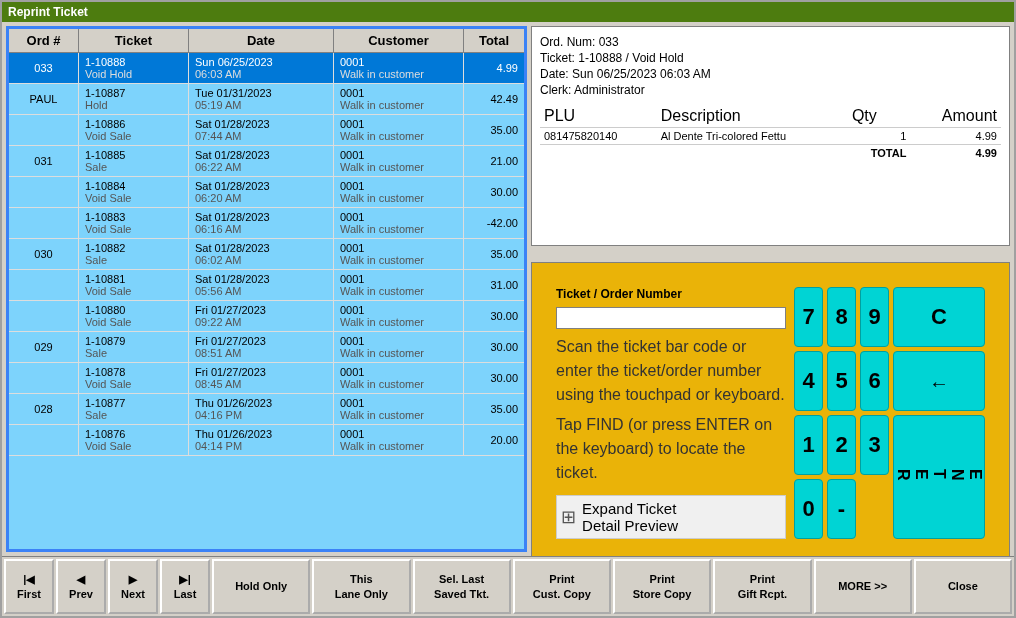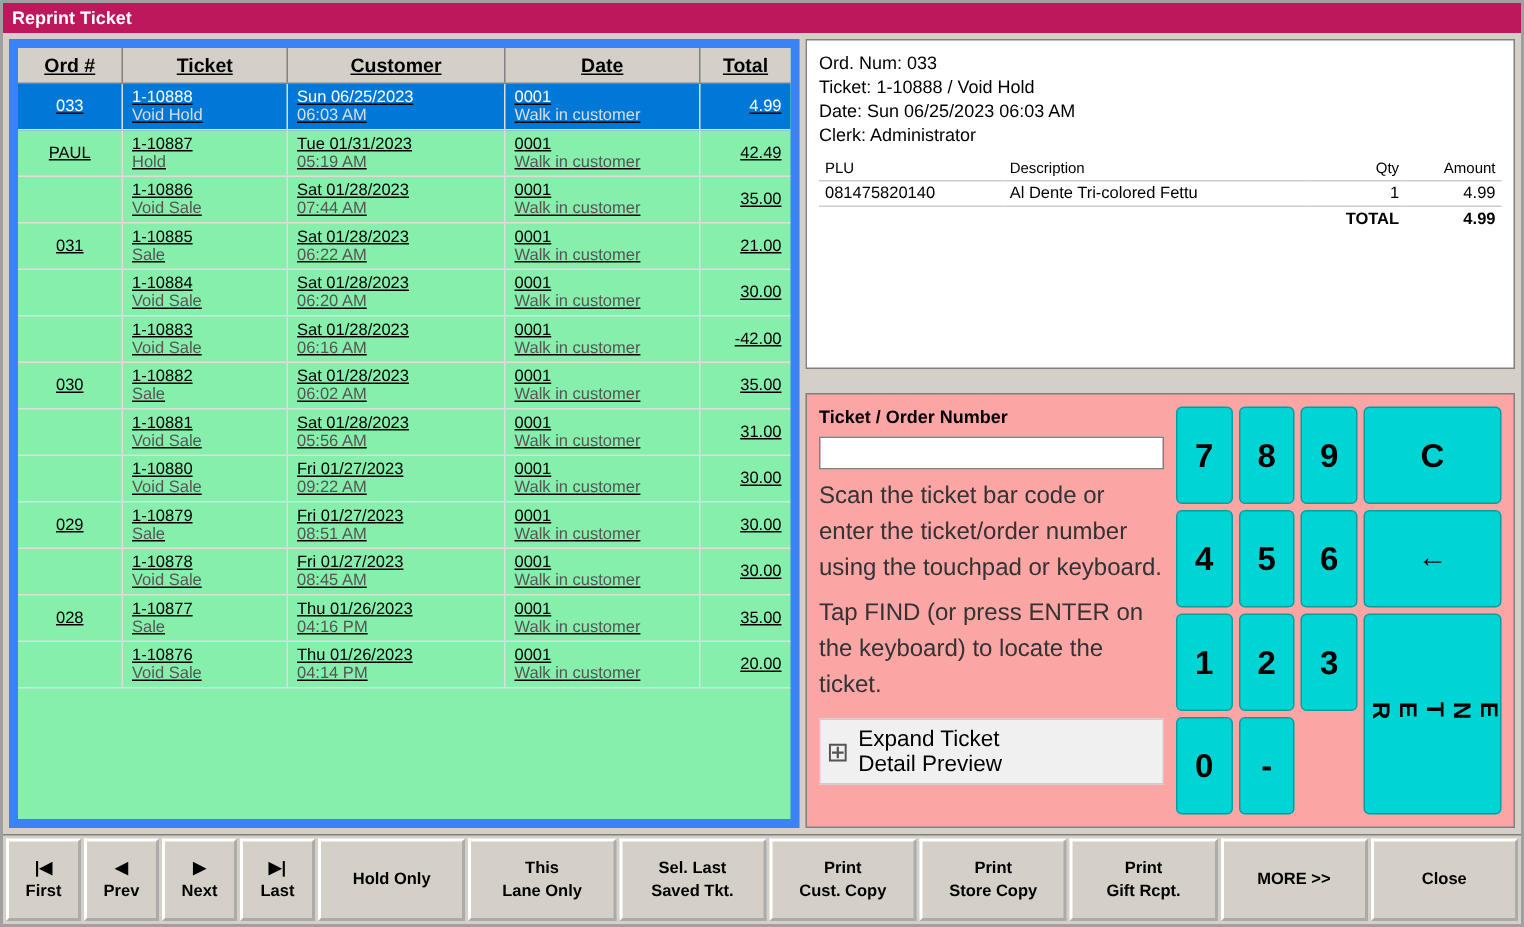--- a/index.html
+++ b/index.html
@@ -1,25 +1,25 @@
 <!DOCTYPE html>
 <html><head>
   <meta charset="utf-8">
   <style>
     * { box-sizing: border-box; margin: 0; padding: 0; }
     body { font-family: Arial, sans-serif; font-size: 12px; background: #d4d0c8; width: 1016px; height: 618px; overflow: hidden; }
     
     .window { width: 1016px; height: 618px; background: #d4d0c8; border: 2px solid #a0a0a0; display: flex; flex-direction: column; }
     
-    .title-bar { background: #be185d; color: white; padding: 3px 6px; font-size: 12px; font-weight: bold; flex-shrink: 0; }
+    .title-bar { background: #4d7c0f; color: white; padding: 3px 6px; font-size: 12px; font-weight: bold; flex-shrink: 0; }
     
     .main-content { display: flex; flex: 1; overflow: hidden; padding: 4px; gap: 4px; }
     
     
-    .left-panel { flex: 0 0 515px; display: flex; flex-direction: column; border: 6px solid #3b82f6; background: #86efac; text-decoration: underline; }
+    .left-panel { flex: 0 0 515px; display: flex; flex-direction: column; border: 3px solid #3b82f6; background: #7dd3fc; }
     
     .table-header { display: grid; grid-template-columns: 70px 110px 145px 130px 60px; background: #d4d0c8; border-bottom: 1px solid #808080; }
     .table-header div { padding: 4px 6px; font-weight: bold; font-size: 13px; text-align: center; border-right: 1px solid #808080; }
     .table-header div:last-child { border-right: none; }
     
     .table-body { flex: 1; overflow-y: auto; }
     
     .table-row { display: grid; grid-template-columns: 70px 110px 145px 130px 60px; border-bottom: 1px solid #ddd; cursor: pointer; }
     .table-row.selected { background: #0078d7; color: white; }
     .table-row.selected .cell { color: white; }
@@ -30,26 +30,26 @@
     .cell-line1 { font-size: 11px; }
     .cell-line2 { font-size: 11px; color: #555; }
     .table-row.selected .cell-line2 { color: #ddd; }
     
     
     .right-panel { flex: 1; display: flex; flex-direction: column; gap: 16px; }
     
     .ticket-detail { border: 1px solid #808080; background: white; padding: 8px; flex: 0 0 220px; font-size: 12px; overflow: hidden; }
     .ticket-detail .detail-line { margin-bottom: 2px; }
     .ticket-detail table { width: 100%; margin-top: 8px; border-collapse: collapse; }
-    .ticket-detail table th { text-align: left; font-weight: normal; border-bottom: 1px solid #ccc; padding: 2px 4px; font-size: 10px; }
+    .ticket-detail table th { text-align: left; font-weight: normal; border-bottom: 1px solid #ccc; padding: 2px 4px; font-size: 16px; }
     .ticket-detail table td { padding: 2px 4px; font-size: 11px; }
     .ticket-detail .total-row td { border-top: 1px solid #ccc; font-weight: bold; }
     .ticket-detail .total-label { text-align: right; }
     
-    .order-section { border: 1px solid #808080; background: #fca5a5; padding: 8px; flex: 1; display: flex; gap: 8px; }
+    .order-section { border: 1px solid #808080; background: #eab308; padding: 24px; flex: 1; display: flex; gap: 8px; }
     
     .order-left { flex: 0 0 230px; display: flex; flex-direction: column; gap: 6px; }
     .order-left label { font-size: 12px; font-weight: bold; }
     .order-left input { width: 100%; border: 1px solid #808080; padding: 3px; font-size: 12px; }
     .order-left p { font-size: 16px; line-height: 1.5; color: #333; }
     
     .expand-btn { display: flex; align-items: center; gap: 6px; cursor: pointer; padding: 4px; border: 1px solid #ccc; background: #f0f0f0; margin-top: 4px; }
     .expand-icon { font-size: 18px; color: #555; }
     .expand-text { font-size: 15px; }
     
@@ -74,22 +74,22 @@
   <div class="title-bar">
     <span>Reprint Ticket</span>
   </div>
 
   <div class="main-content">
 
     <div class="left-panel">
       <div class="table-header">
         <div>Ord #</div>
         <div>Ticket</div>
+        <div>Date</div>
         <div>Customer</div>
-        <div>Date</div>
         <div>Total</div>
       </div>
       <div class="table-body" id="table-body">
 
       <div class="table-row selected">
       <div class="cell center">
         <span class="cell-line1">033</span>
       </div>
       <div class="cell">
         <span class="cell-line1">1-10888</span>
@@ -364,21 +364,21 @@
         </div>
         <div class="detail-line">
           <span>Clerk:</span>
           <span>Administrator</span>
         </div>
         <table>
           <thead>
             <tr>
               <th>PLU</th>
               <th>Description</th>
-              <th style="text-align:right">Qty</th>
+              <th style="">Qty</th>
               <th style="text-align:right">Amount</th>
             </tr>
           </thead>
           <tbody>
             <tr>
               <td>081475820140</td>
               <td>Al Dente Tri-colored Fettu</td>
               <td style="text-align:right">1</td>
               <td style="text-align:right">4.99</td>
             </tr>

